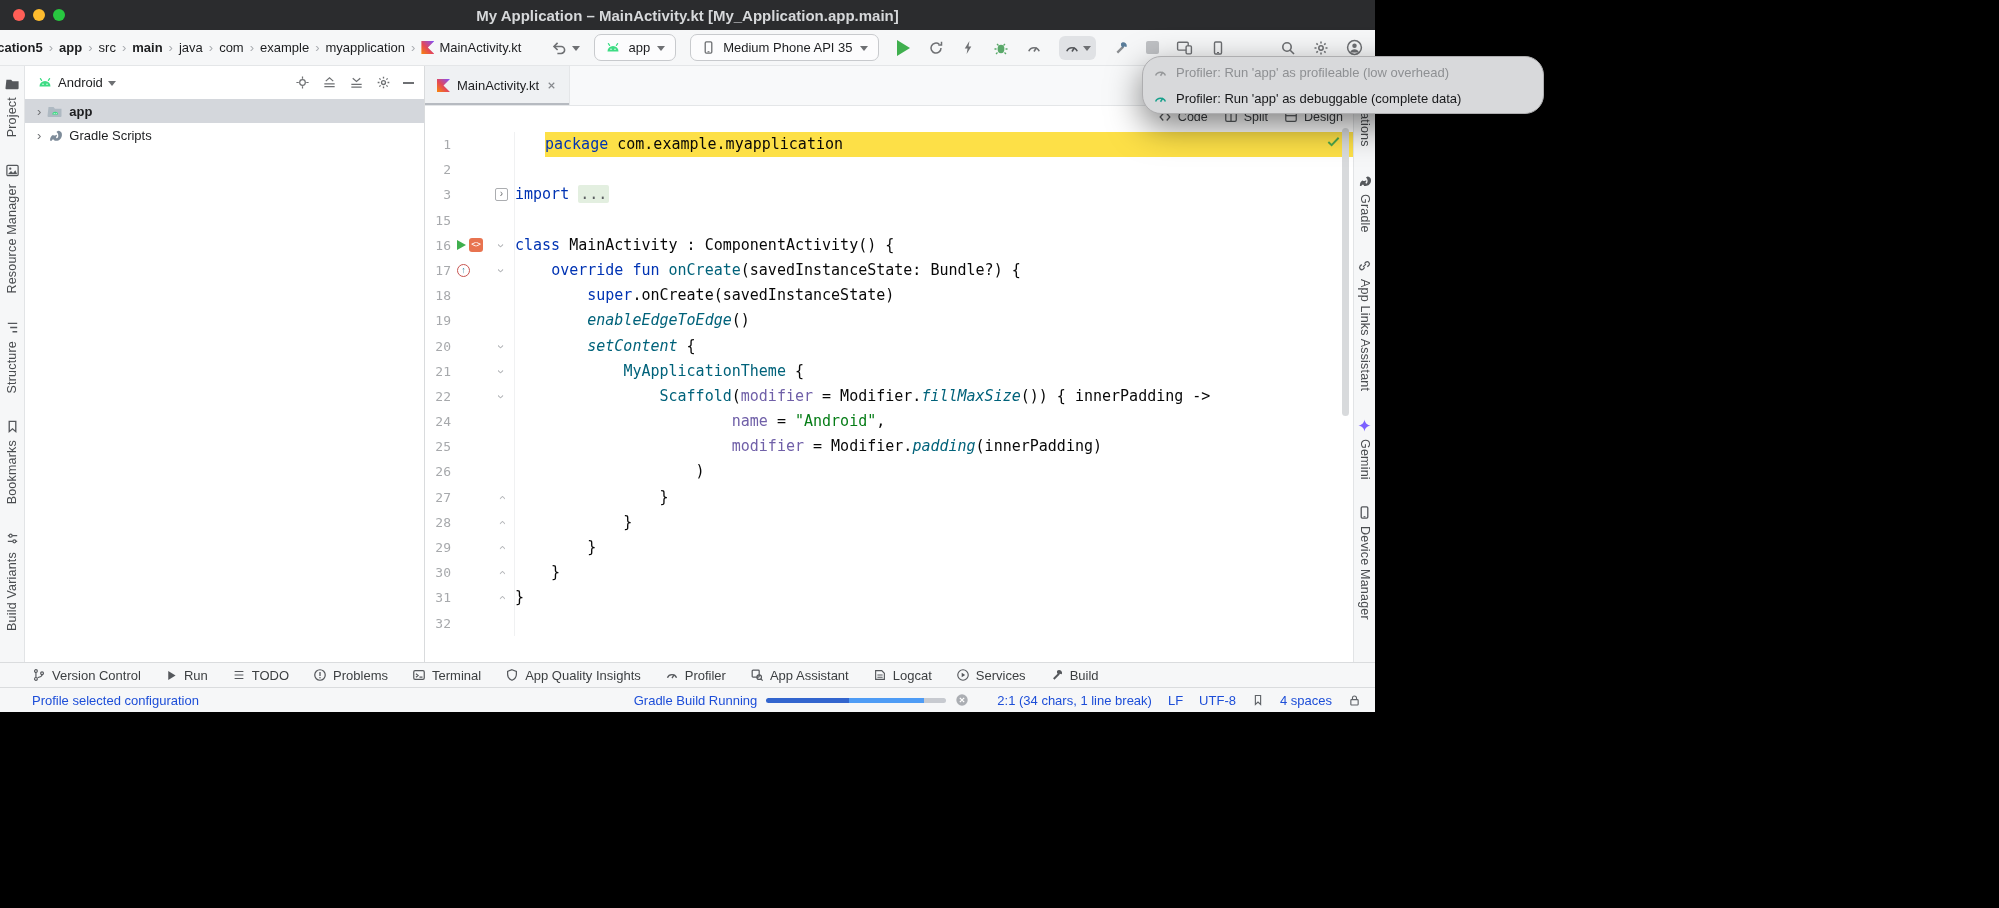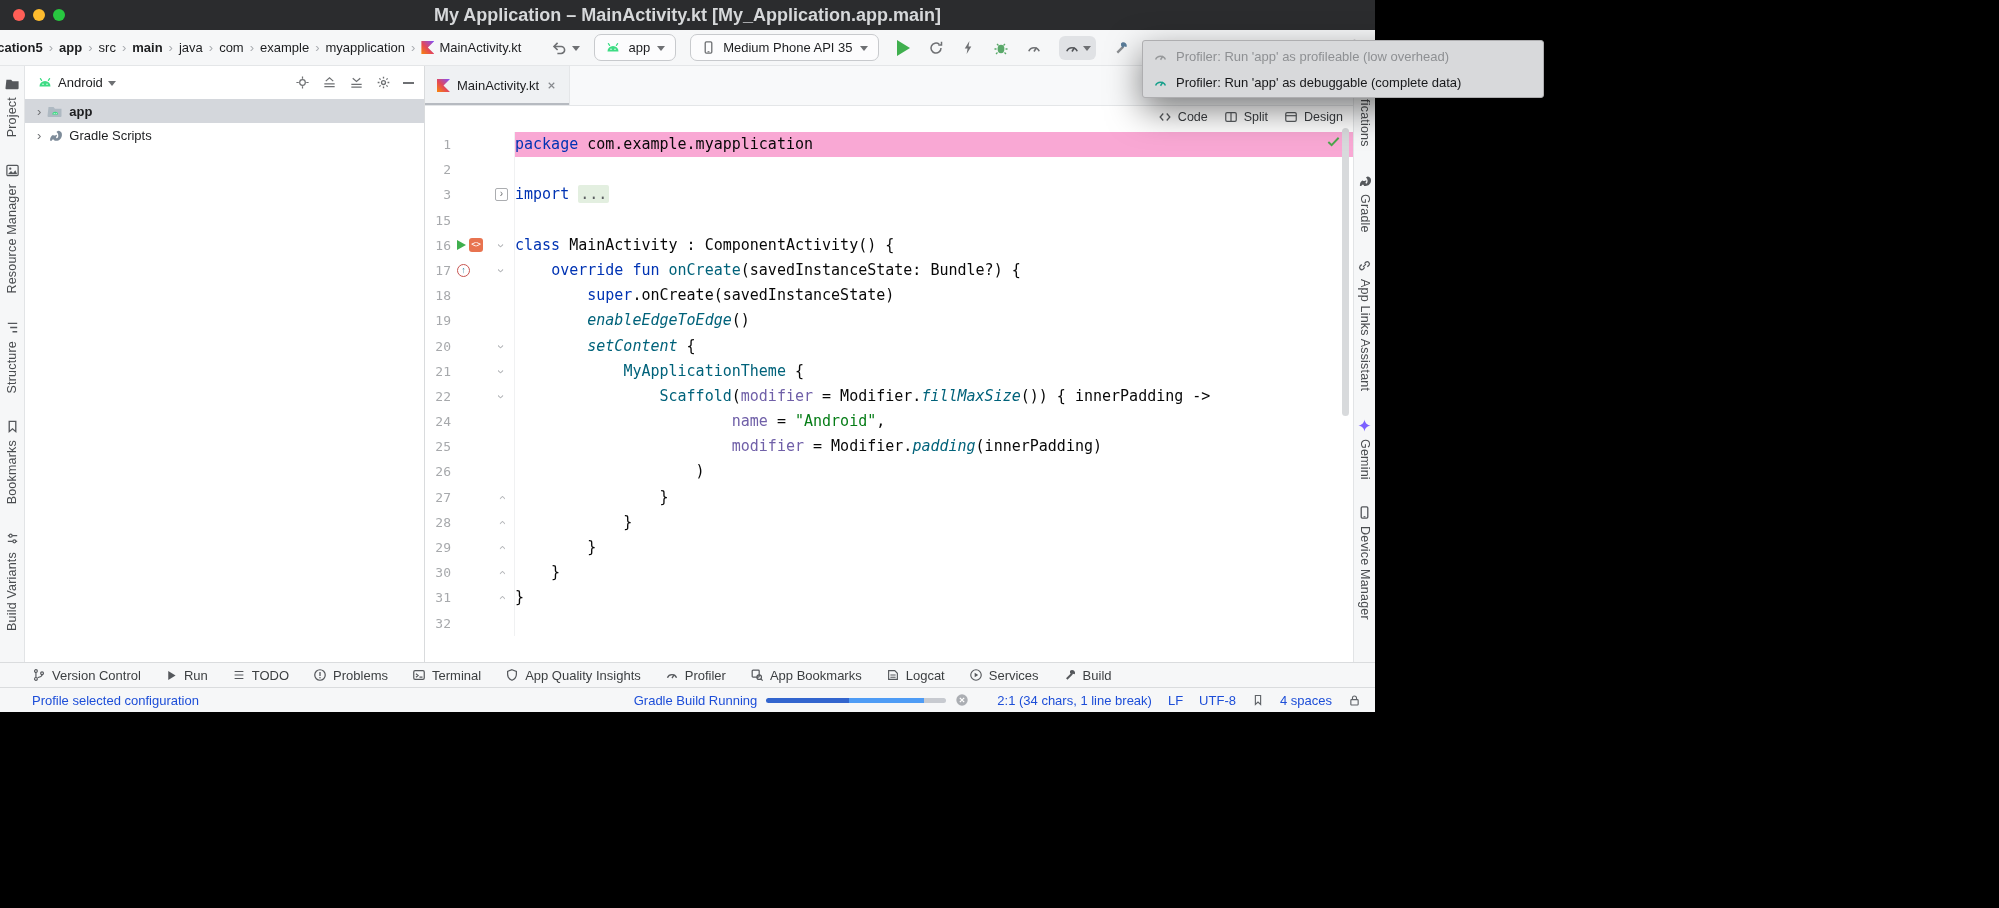--- a/index.html
+++ b/index.html
@@ -8,21 +8,21 @@
     font-family:"Liberation Sans","DejaVu Sans",sans-serif;
     position:relative; overflow:hidden; color:#1d1e20;
   }
   .window { position:absolute; left:0; top:0; width:1375px; height:712px; background:#F6F7F8; display:flex; flex-direction:column; }
 
   
   .titlebar { height:30px; flex:none; background:#2B2C2E; display:flex; align-items:center; justify-content:center; position:relative; }
   .traffic { position:absolute; left:13px; top:9px; display:flex; gap:8px; }
   .tl { width:12px; height:12px; border-radius:50%; }
   .tl.red{background:#FF5F57} .tl.yellow{background:#FEBC2E} .tl.green{background:#28C840}
-  .title { color:#D6D8DA; font-size:18px; font-weight:700; }
+  .title { color:#D6D8DA; font-size:15px; font-weight:700; }
 
   
   .toolbar { height:36px; flex:none; display:flex; align-items:center; background:#F6F7F8; border-bottom:1px solid #E4E6E8; padding-right:12px; white-space:nowrap; }
   .crumbs { display:flex; align-items:center; margin-left:-10px; }
   .crumb { display:flex; align-items:center; font-size:13px; color:#1D1E20; }
   .crumb.bold .crumb-label { font-weight:700; }
   .crumb::after { content:"›"; margin:0 6px; color:#A9ACB0; font-weight:400; }
   .crumb:last-of-type::after { content:""; margin:0; }
   .kicon { width:13px; height:13px; margin-right:5px; display:none; flex:none;
     background:linear-gradient(225deg,#7F52FF,#E44857 55%,#F88909);
@@ -71,37 +71,37 @@
   .g-play { width:0; height:0; border-left:9px solid #3FAF4E; border-top:5.5px solid transparent; border-bottom:5.5px solid transparent; }
   .g-comp { width:14px; height:14px; border-radius:3px; background:#E8734F; position:relative; }
   .g-comp::after { content:"<>"; position:absolute; left:50%; top:50%; transform:translate(-50%,-50%); color:#fff; font-size:8px; font-family:"DejaVu Sans Mono",monospace; }
   .g-ovr { width:13px; height:13px; border-radius:50%; border:1.5px solid #C75450; position:relative; }
   .g-ovr::after { content:"↑"; position:absolute; left:50%; top:50%; transform:translate(-50%,-54%); color:#3E86A0; font-size:9px; line-height:1; }
   .fold { width:26px; flex:none; align-self:stretch; display:flex; align-items:center; justify-content:center; color:#B3B5B8; border-right:1px solid #F0F1F2; }
   .fold-down::after { content:"›"; display:inline-block; transform:rotate(90deg); font-size:13px; }
   .fold-up::after { content:"›"; display:inline-block; transform:rotate(-90deg); font-size:13px; }
   .fold-box::after { content:"›"; display:inline-block; width:11px; height:11px; line-height:10px; text-align:center; border:1px solid #ABADB0; border-radius:2px; font-size:10px; color:#6E7073; }
   .code { flex:1; white-space:pre; font-size:15px; color:#080808; padding-right:8px; font-family:"DejaVu Sans Mono","Liberation Mono",monospace; }
-  .row.sel .code { background:#f9a8d4; }
+  .row.sel .code { background:#fde047;margin-left:30px; }
   .t-k{color:#0033B3} .t-d{color:#080808} .t-f{color:#00627A}
   .t-fi{color:#00627A;font-style:italic} .t-na{color:#7060A8} .t-s{color:#067D17}
   .t-fd{background:#E3EFE0;color:#5B5E61;border-radius:2px;padding:0 2px}
   .check-ok { position:absolute; top:28px; right:12px; }
   .scroll-thumb { position:absolute; right:4px; top:22px; width:7px; height:288px; background:#D8DADC; border-radius:4px; }
 
   
   .bottombar { height:25px; flex:none; border-top:1px solid #DADCDE; background:#F6F7F8; display:flex; align-items:center; gap:24px; padding-left:32px; font-size:13px; color:#3C3F41; }
   .bb-item { display:flex; align-items:center; gap:6px; }
   .statusbar { height:25px; flex:none; border-top:1px solid #DADCDE; background:#F6F7F8; display:flex; align-items:center; font-size:13px; color:#1d4ed8; padding:0 14px 0 32px; }
   .sb-progress { margin-left:auto; display:flex; align-items:center; gap:9px; }
   .pbar { width:180px; height:5px; border-radius:3px; background:linear-gradient(90deg,#3265CE 0%,#3265CE 46%,#4E9CF5 46%,#4E9CF5 88%,#C7CAD0 88%); }
   .sb-right { margin-left:28px; display:flex; align-items:center; gap:16px; }
 
   
-  .popup { position:absolute; left:1142px; top:40px; width:402px; background:#D8D9DB; border:1px solid #AEAEB0; border-radius:3px; box-shadow:0 12px 34px rgba(0,0,0,.5); z-index:100; padding:2px 0; font-size:13px; }
+  .popup { position:absolute; left:1142px; top:56px; width:402px; background:#D8D9DB; border:1px solid #AEAEB0; border-radius:19px; box-shadow:0 12px 34px rgba(0,0,0,.5); z-index:100; padding:2px 0; font-size:13px; }
   .popup-row { height:26px; display:flex; align-items:center; gap:8px; padding:0 10px; color:#17181A; }
   .popup-row.disabled { color:#8E9093; }
   svg { display:block; }
 </style>
 </head>
 <body>
 
 <div class="window">
 
   <div class="titlebar">
@@ -669,21 +669,21 @@
       <span>Profiler</span>
     </span>
     <span class="bb-item">
       <span>
           <svg width="14" height="14" viewBox="0 0 16 16">
             <rect x="2.5" y="2.5" width="8" height="8" rx="1" fill="none" stroke="#55585C" stroke-width="1.4"></rect>
             <circle cx="10.5" cy="10.5" r="2.6" fill="none" stroke="#55585C" stroke-width="1.4"></circle>
             <path d="M12.4 12.4l2.1 2.1" stroke="#55585C" stroke-width="1.4"></path>
           </svg>
         </span>
-      <span>App Bookmarks</span>
+      <span>App Assistant</span>
     </span>
     <span class="bb-item">
       <span>
           <svg width="14" height="14" viewBox="0 0 16 16">
             <path d="M3 3h7l3 3v7H3z" fill="none" stroke="#55585C" stroke-width="1.3"></path>
             <path d="M5 8h6M5 10.5h6" stroke="#55585C" stroke-width="1.2"></path>
           </svg>
         </span>
       <span>Logcat</span>
     </span>

